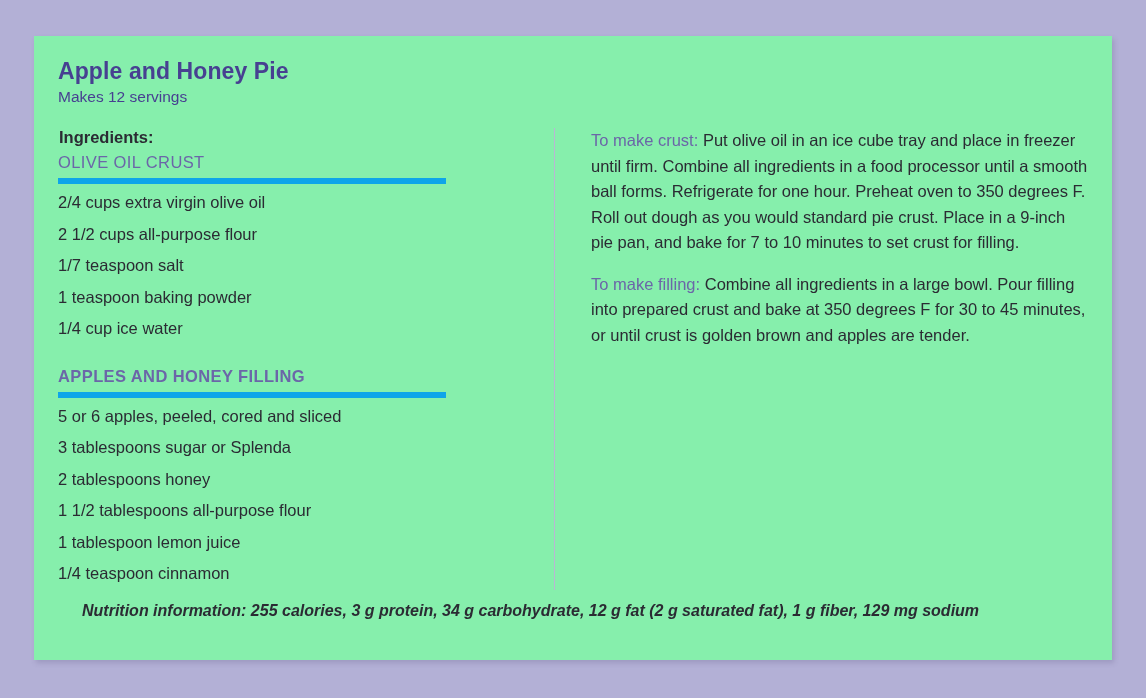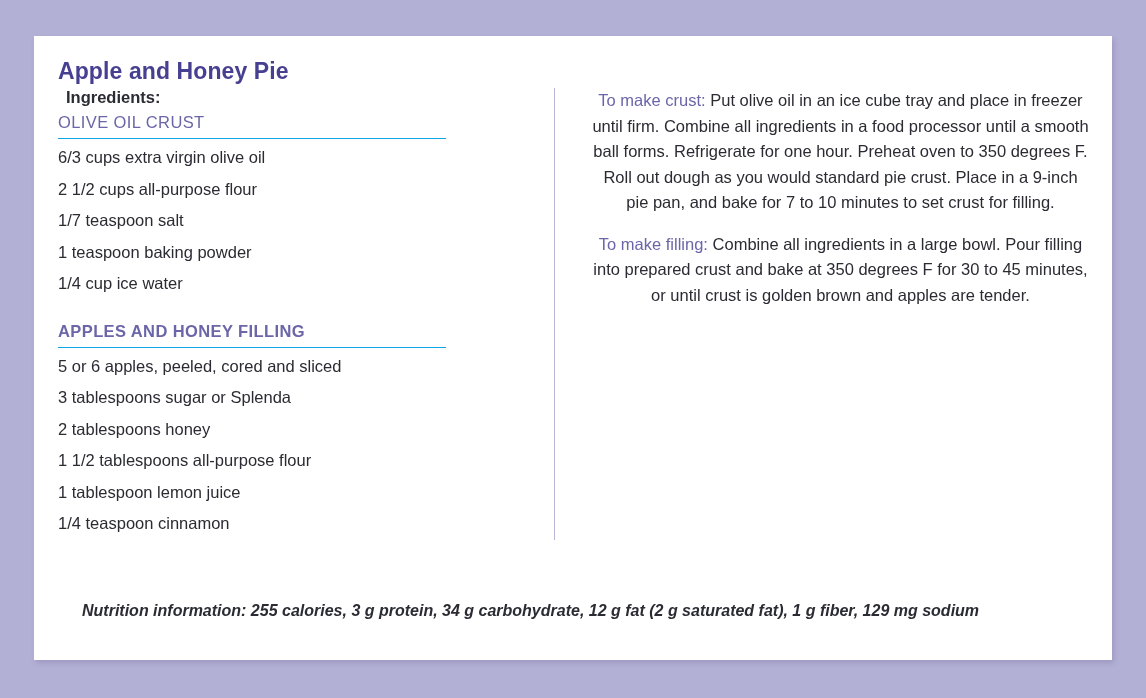--- a/index.html
+++ b/index.html
@@ -12,21 +12,21 @@
     background: #b3b0d6;
     font-family: "Liberation Sans", sans-serif;
     overflow: hidden;
   }
   .card {
     position: absolute;
     left: 34px;
     top: 36px;
     width: 1078px;
     height: 624px;
-    background: #ffffff;
+    background: #86efac;
     box-shadow: 2px 3px 5px rgba(80,75,120,0.22);
     box-sizing: border-box;
   }
   .inner {
     position: absolute;
     left: 24px;
     top: 22px;
     right: 22px;
     bottom: 18px;
   }
@@ -62,49 +62,48 @@
   }
   .col-right {
     flex: 1 1 auto;
     padding-left: 36px;
     box-sizing: border-box;
   }
   .section-head {
     color: #2b2b33;
     font-size: 16.5px;
     font-weight: bold;
-    margin: 0 0 6px 8px;
+    margin: 0 0 6px 1px;
   }
   .sub-head {
     color: #6b66a8;
     font-size: 16.5px;
     letter-spacing: 0.4px;
     padding-bottom: 6px;
-    border-bottom: 1px solid #0ea5e9;
+    border-bottom: 6px solid #0ea5e9;
     margin: 0 0 3px 0;
     width: 388px;
   }
   .sub-head.second {
     margin-top: 22px;
     font-weight: bold;
   }
   ul.ing-list {
     list-style: none;
     margin: 0;
     padding: 0;
   }
   ul.ing-list li {
     color: #2b2b33;
     font-size: 16.5px;
     line-height: 31.5px;
     white-space: nowrap;
   }
   .dir-block {
     margin-bottom: 16px;
-    text-align: center;
   }
   .dir-text {
     color: #2b2b33;
     font-size: 16.5px;
     line-height: 25.5px;
     margin: 0;
     max-width: 500px;
   }
   .dir-label {
     color: #6b66a8;
@@ -119,29 +118,30 @@
     font-weight: bold;
   }
 </style>
 </head>
 <body>
 
 <div class="card">
   <div class="inner">
 
     <h1 class="title">Apple and Honey Pie</h1>
+    <div class="servings">Makes 12 servings</div>
 
     <div class="columns">
 
       <div class="col-left">
         <div class="section-head">Ingredients:</div>
 
         <div class="sub-head">OLIVE OIL CRUST</div>
         <ul class="ing-list">
-          <li>6/3 cups extra virgin olive oil</li>
+          <li>2/4 cups extra virgin olive oil</li>
           <li>2 1/2 cups all-purpose flour</li>
           <li>1/7 teaspoon salt</li>
           <li>1 teaspoon baking powder</li>
           <li>1/4 cup ice water</li>
         </ul>
 
         <div class="sub-head second">APPLES AND HONEY FILLING</div>
         <ul class="ing-list">
           <li>5 or 6 apples, peeled, cored and sliced</li>
           <li>3 tablespoons sugar or Splenda</li>

